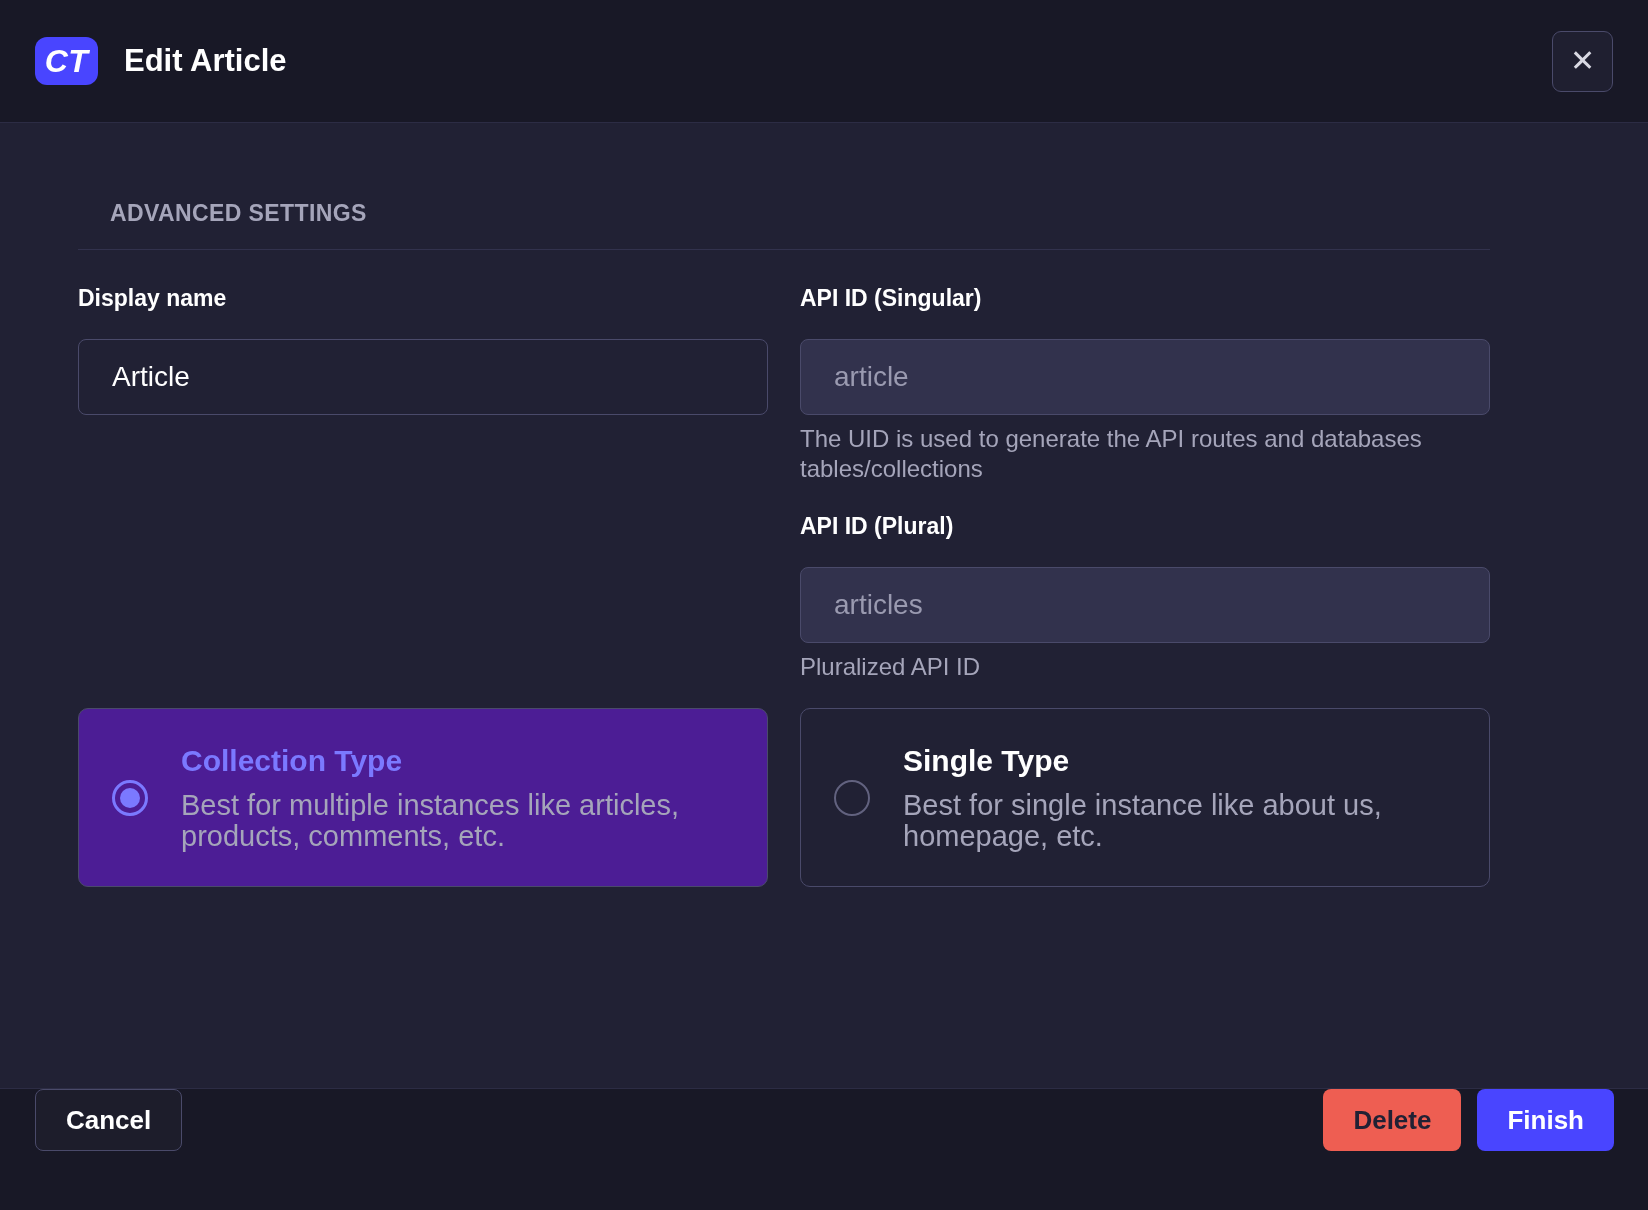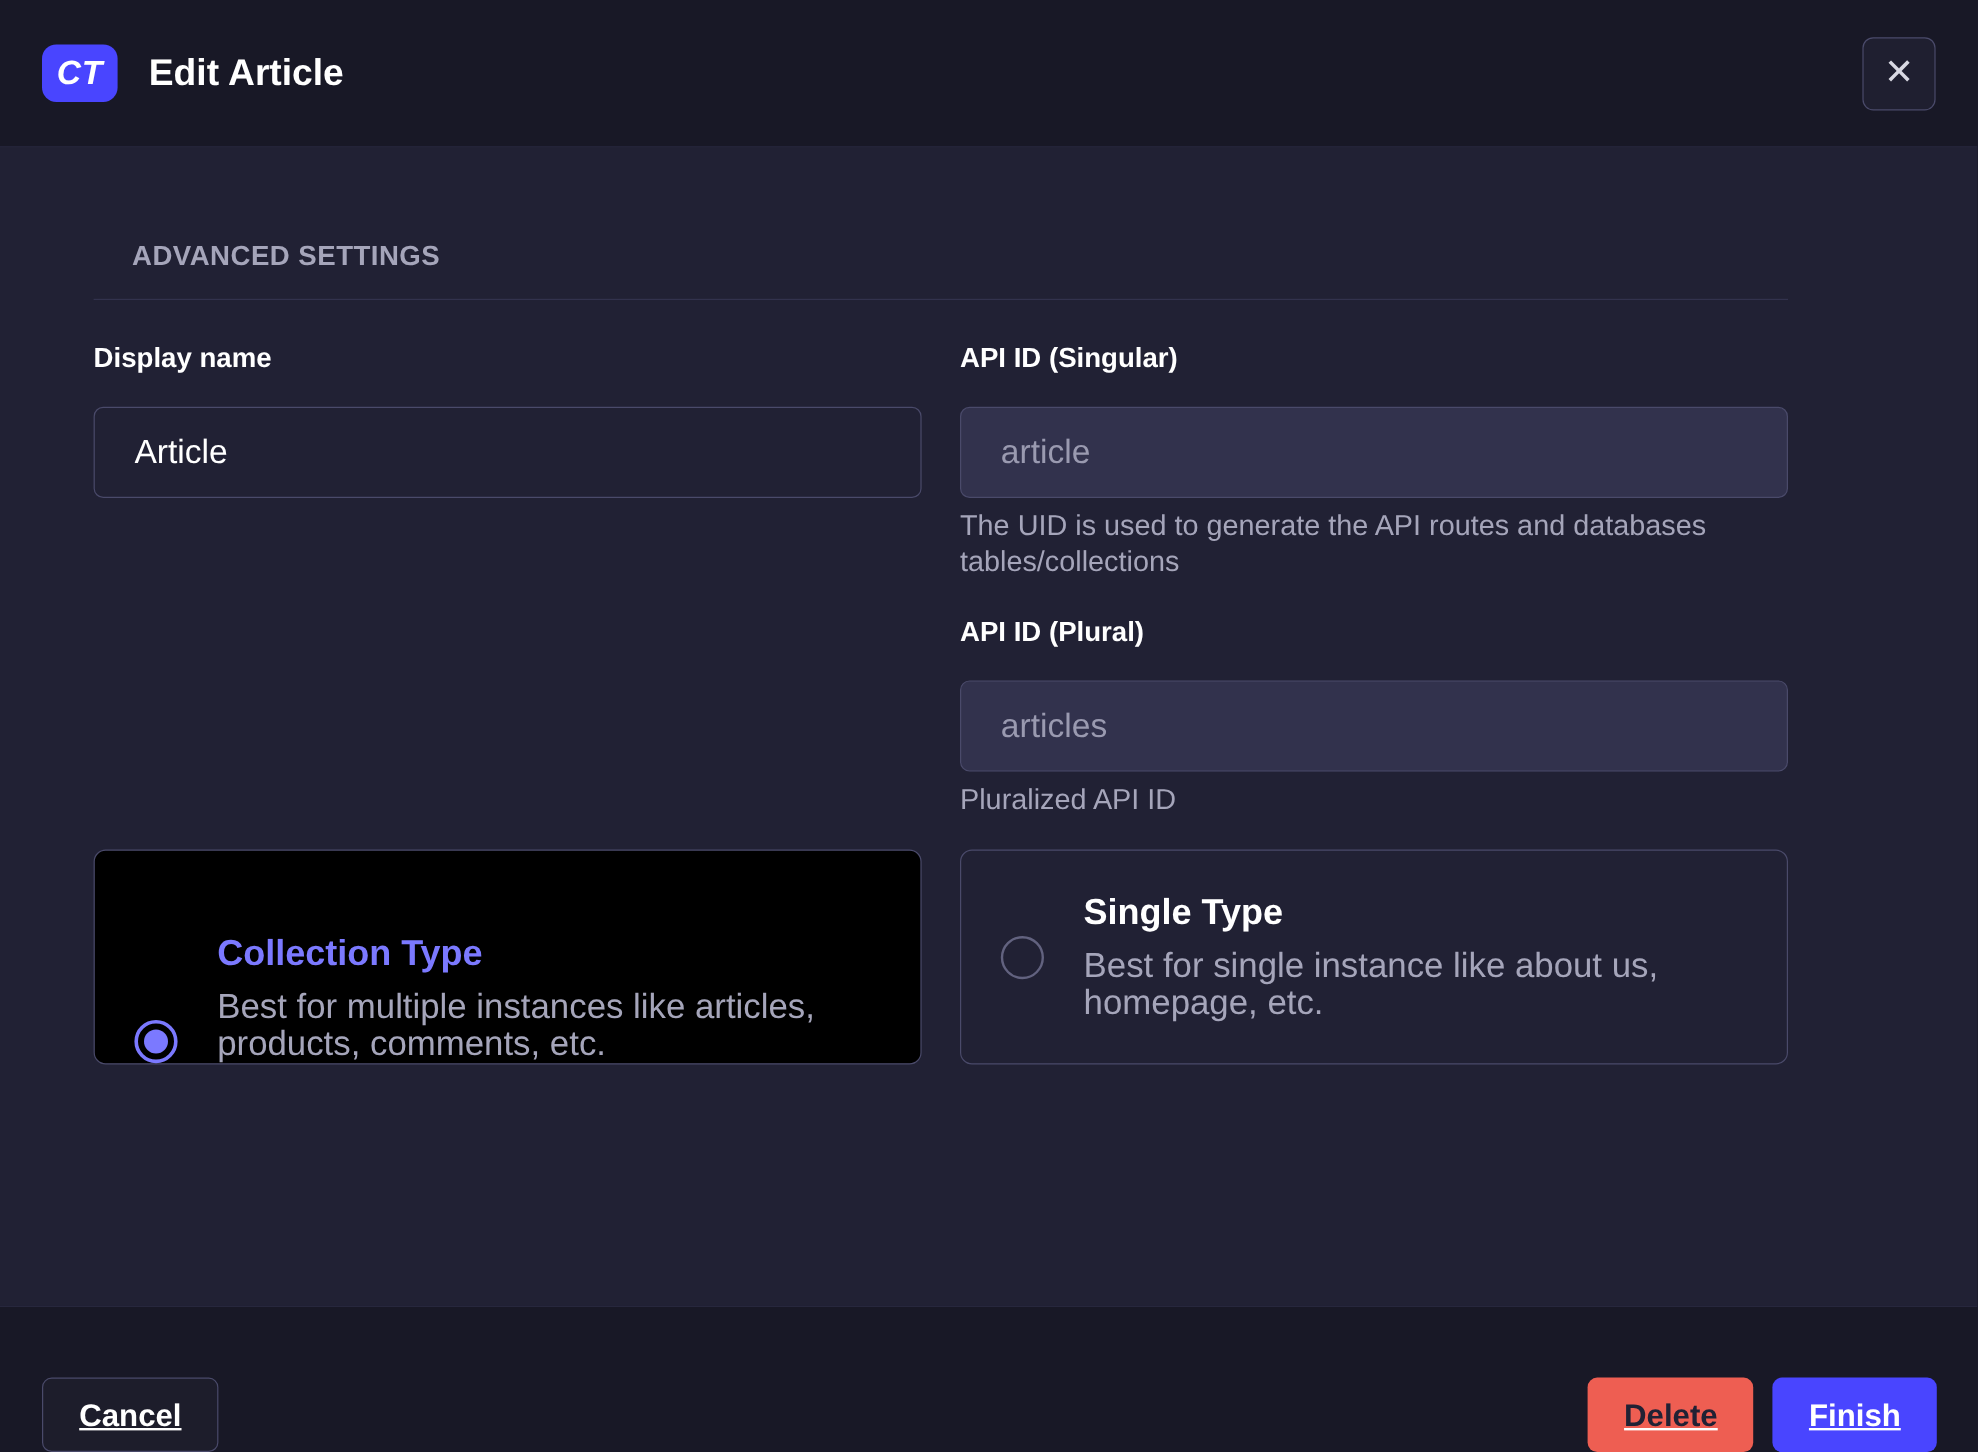--- a/index.html
+++ b/index.html
@@ -17,21 +17,21 @@
     height:123px; flex:0 0 123px;
     background:#181826;
     border-bottom:1px solid #2c2c44;
     display:flex; align-items:center;
     padding:0 35px;
   }
   .ct-badge {
     width:63px; height:48px; border-radius:12px;
     background:#4945ff;
     display:flex; align-items:center; justify-content:center;
-    font-size:28px; font-weight:800; font-style:italic; color:#ffffff;
+    font-size:32px; font-weight:800; font-style:italic; color:#ffffff;
     letter-spacing:0.5px;
   }
   .modal-title { margin-left:26px; font-size:31px; font-weight:700; color:#ffffff; }
   .close-btn {
     margin-left:auto;
     width:61px; height:61px; border-radius:9px;
     background:#1f1f30; border:1px solid #4a4a6a;
     display:flex; align-items:center; justify-content:center;
     color:#d9d9e3; font-size:30px; line-height:1; cursor:pointer;
   }
@@ -94,42 +94,41 @@
     display:grid; grid-template-columns:690px 690px; column-gap:32px;
   }
   .type-card {
     height:179px; border-radius:10px;
     border:1px solid #4a4a6a;
     background:#212134;
     display:flex; align-items:center;
     padding:0 30px 0 33px;
     cursor:pointer;
   }
-  .type-card.selected { background:#000000;align-items:flex-end; }
+  .type-card.selected { background:#4c1d95; }
   .radio-outer {
     flex:0 0 36px; width:36px; height:36px; border-radius:50%;
     border:2px solid #62627f;
     display:flex; align-items:center; justify-content:center;
   }
   .type-card.selected .radio-outer { border:3px solid #7b79ff; }
   .radio-dot { width:20px; height:20px; border-radius:50%; background:transparent; }
   .type-card.selected .radio-dot { background:#7b79ff; }
   .type-card-text { margin-left:33px; max-width:560px; }
   .type-card-title { font-size:30px; font-weight:700; color:#ffffff; line-height:34px; }
   .type-card.selected .type-card-title { color:#7b79ff; }
   .type-card-desc { margin-top:12px; font-size:29px; line-height:31px; color:#a5a5ba; }
 
   
   .modal-footer {
     flex:0 0 122px; height:122px;
     background:#181826;
     border-top:1px solid #2c2c44;
-    display:flex; align-items:flex-end;
+    display:flex; align-items:flex-start;
     padding:0 34px 0 35px;
-    text-decoration:underline;
   }
   .btn {
     height:62px; border-radius:8px;
     padding:0 30px;
     font-size:26px; font-weight:700;
     font-family:"Liberation Sans", sans-serif;
     display:flex; align-items:center; justify-content:center;
     border:none; cursor:pointer;
   }
   .btn-cancel { background:#1d1d2b; border:1px solid #4a4a6a; color:#ffffff; }

